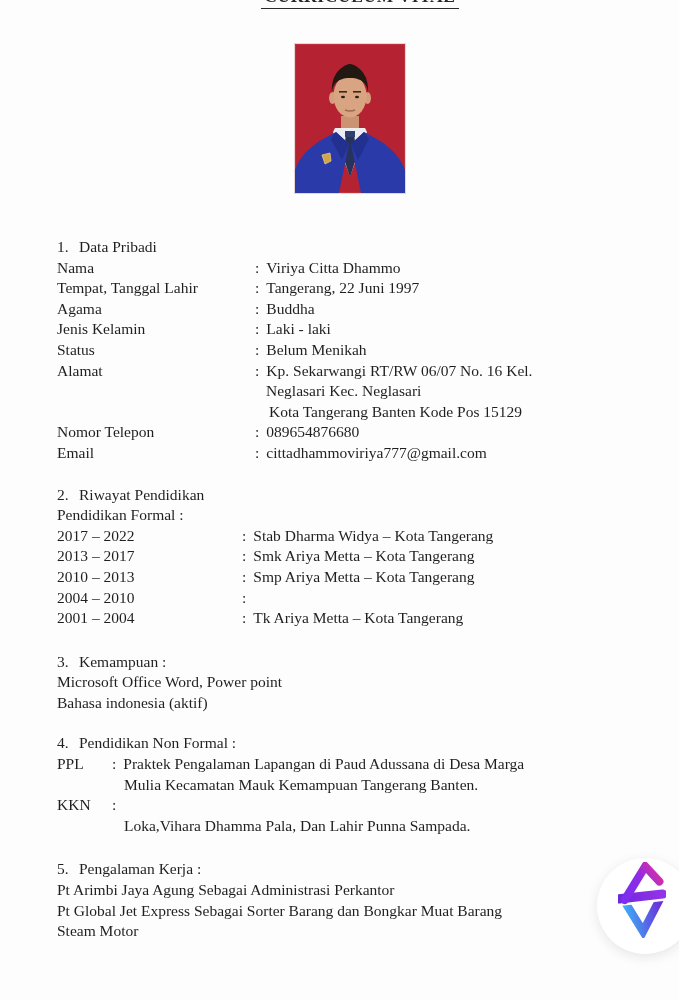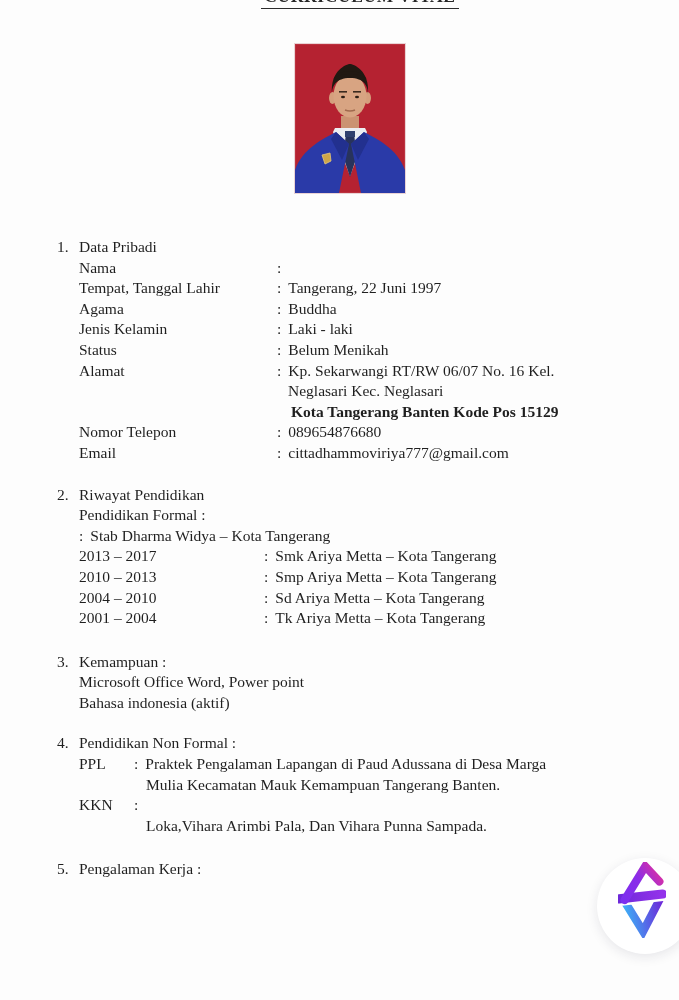--- a/index.html
+++ b/index.html
@@ -36,27 +36,27 @@
     padding:237px 14px 0 57px;
     font-size:15.5px;line-height:20.6px;
   }
   .section{margin:0;}
   .sec2{margin-top:21px;}
   .sec3{margin-top:23px;}
   .sec4{margin-top:20px;}
   .sec5{margin-top:23px;}
   .hrow{display:flex;}
   .num{flex:none;width:22px;}
-  .indent{margin-left:22px;}
+  .indent{}
   .frow{display:flex;}
   .flabel{flex:none;width:198px;}
   .fcolon{flex:none;margin-right:7px;}
   .fvalue{flex:1;white-space:nowrap;}
   .cont-a{padding-left:209px;}
-  .cont-b{padding-left:212px;font-weight:bold;}
+  .cont-b{padding-left:212px;}
   .plabel{flex:none;width:185px;}
   .abbr{flex:none;width:55px;}
   .nf-cont{padding-left:67px;}
   
   .watermark{
     position:absolute;left:597px;top:858px;width:96px;height:96px;
     border-radius:50%;
     background:#ffffff;
     box-shadow:0 3px 12px rgba(30,30,60,.10);
   }
@@ -110,20 +110,21 @@
 
     <div class="section sec1">
       <div class="hrow">
         <span class="num">1.</span>
         <span>Data Pribadi</span>
       </div>
       <div class="indent">
         <div class="frow">
           <span class="flabel">Nama</span>
           <span class="fcolon">:</span>
+          <span class="fvalue">Viriya Citta Dhammo</span>
         </div>
         <div class="frow">
           <span class="flabel">Tempat, Tanggal Lahir</span>
           <span class="fcolon">:</span>
           <span class="fvalue">Tangerang, 22 Juni 1997</span>
         </div>
         <div class="frow">
           <span class="flabel">Agama</span>
           <span class="fcolon">:</span>
           <span class="fvalue">Buddha</span>
@@ -163,37 +164,37 @@
     </div>
 
     <div class="section sec2">
       <div class="hrow">
         <span class="num">2.</span>
         <span>Riwayat Pendidikan</span>
       </div>
       <div class="indent">
         <div>Pendidikan Formal :</div>
         <div class="frow">
+          <span class="plabel">2017 – 2022</span>
           <span class="fcolon">:</span>
           <span class="fvalue">Stab Dharma Widya – Kota Tangerang</span>
         </div>
         <div class="frow">
           <span class="plabel">2013 – 2017</span>
           <span class="fcolon">:</span>
           <span class="fvalue">Smk Ariya Metta – Kota Tangerang</span>
         </div>
         <div class="frow">
           <span class="plabel">2010 – 2013</span>
           <span class="fcolon">:</span>
           <span class="fvalue">Smp Ariya Metta – Kota Tangerang</span>
         </div>
         <div class="frow">
           <span class="plabel">2004 – 2010</span>
           <span class="fcolon">:</span>
-          <span class="fvalue">Sd Ariya Metta – Kota Tangerang</span>
         </div>
         <div class="frow">
           <span class="plabel">2001 – 2004</span>
           <span class="fcolon">:</span>
           <span class="fvalue">Tk Ariya Metta – Kota Tangerang</span>
         </div>
       </div>
     </div>
 
     <div class="section sec3">
@@ -222,30 +223,35 @@
           <div class="frow nf-cont">
             <span>Mulia Kecamatan Mauk Kemampuan Tangerang Banten.</span>
           </div>
         </div>
         <div>
           <div class="frow">
             <span class="abbr">KKN</span>
             <span class="fcolon">:</span>
           </div>
           <div class="frow nf-cont">
-            <span>Loka,Vihara Arimbi Pala, Dan Vihara Punna Sampada.</span>
+            <span>Loka,Vihara Dhamma Pala, Dan Lahir Punna Sampada.</span>
           </div>
         </div>
       </div>
     </div>
 
     <div class="section sec5">
       <div class="hrow">
         <span class="num">5.</span>
         <span>Pengalaman Kerja  :</span>
+      </div>
+      <div class="indent">
+        <div>Pt Arimbi Jaya Agung Sebagai Administrasi Perkantor</div>
+        <div>Pt Global Jet Express Sebagai Sorter Barang dan Bongkar Muat Barang</div>
+        <div>Steam Motor</div>
       </div>
     </div>
 
   </div>
 
   <div class="watermark">
     <svg width="48" height="76" viewBox="0 0 44 70">
       <defs>
         <linearGradient id="gTop" x1="0" y1="34" x2="40" y2="8" gradientUnits="userSpaceOnUse">
           <stop offset="0" stop-color="#7a2ff0"></stop>

